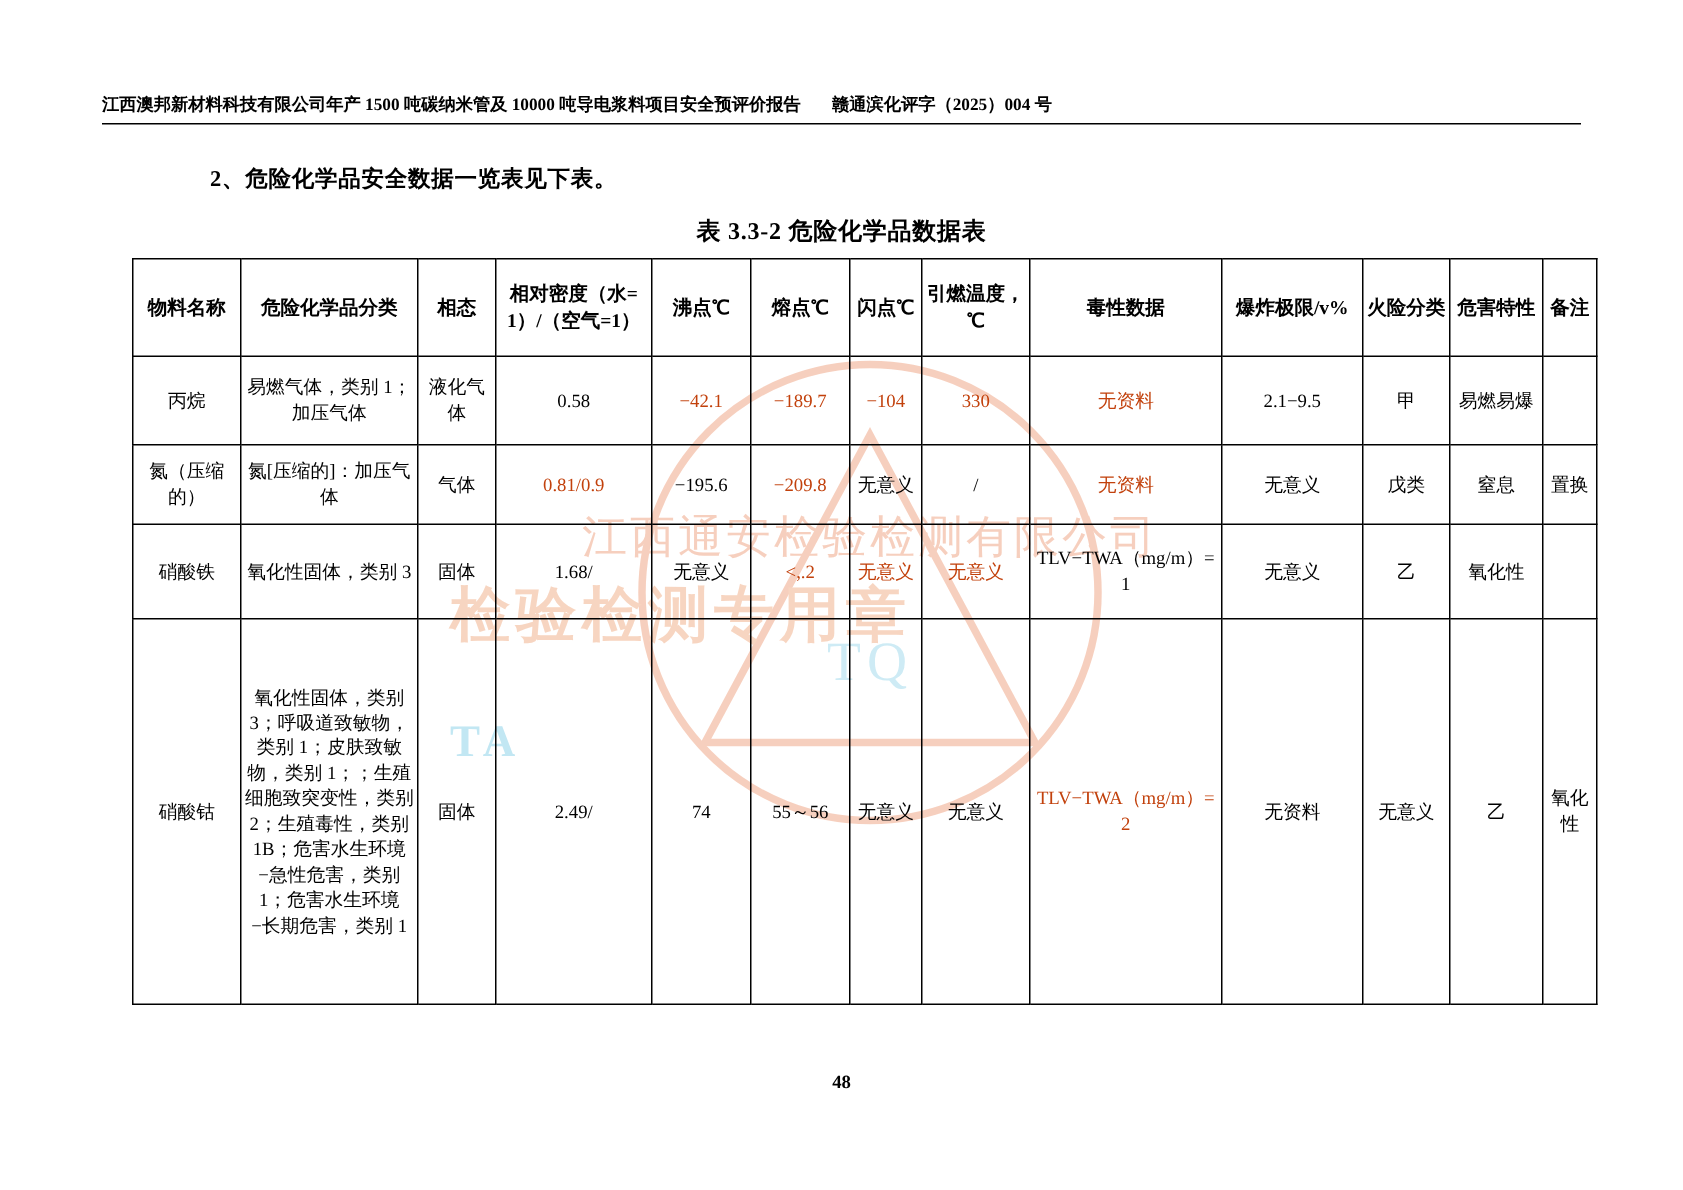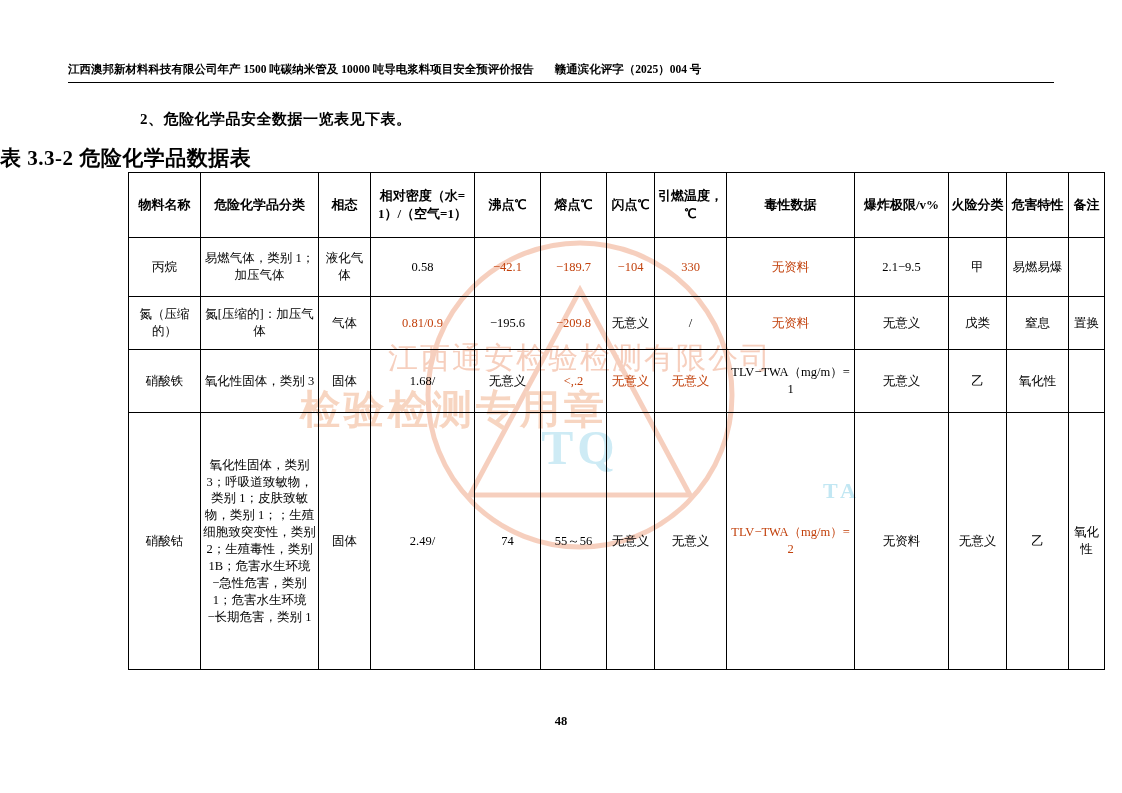--- a/index.html
+++ b/index.html
@@ -50,21 +50,22 @@
     letter-spacing: 0.5px;
     margin-left: 30px;
   }
 
   
   .caption {
     position: absolute;
     top: 144px;
     left: 0;
     width: 1122px;
-    font-size: 21px;
+    text-align: center;
+    font-size: 16px;
     font-weight: bold;
     letter-spacing: 0.5px;
   }
 
   
   .watermark {
     position: absolute;
     left: 300px;
     top: 230px;
     width: 560px;
@@ -94,47 +95,46 @@
     color: #f2b48f;
     letter-spacing: 4px;
     font-weight: bold;
   }
   .wm-tq {
     position: absolute;
     left: 0;
     top: 190px;
     width: 560px;
     text-align: center;
-    font-size: 48px;
+    font-size: 37px;
     color: #8fd3e8;
-    font-weight: bold;
+    font-weight: normal;
     letter-spacing: 4px;
     opacity: 0.8;
   }
   .wm-ta {
     position: absolute;
     left: 0;
     top: 248px;
     width: 560px;
-    text-align: right;
-    font-size: 22px;
+    text-align: left;
+    font-size: 30px;
     color: #7ccbe4;
     font-weight: bold;
     letter-spacing: 4px;
     opacity: 0.85;
   }
 
   
   .tbl-wrap {
     position: absolute;
     left: 88px;
     top: 172px;
     width: 946px;
     z-index: 8;
-    margin-left: 40px;
   }
   table.data {
     border-collapse: collapse;
     width: 946px;
     table-layout: fixed;
   }
   table.data th, table.data td {
     border: 1px solid #000;
     text-align: center;
     vertical-align: middle;

